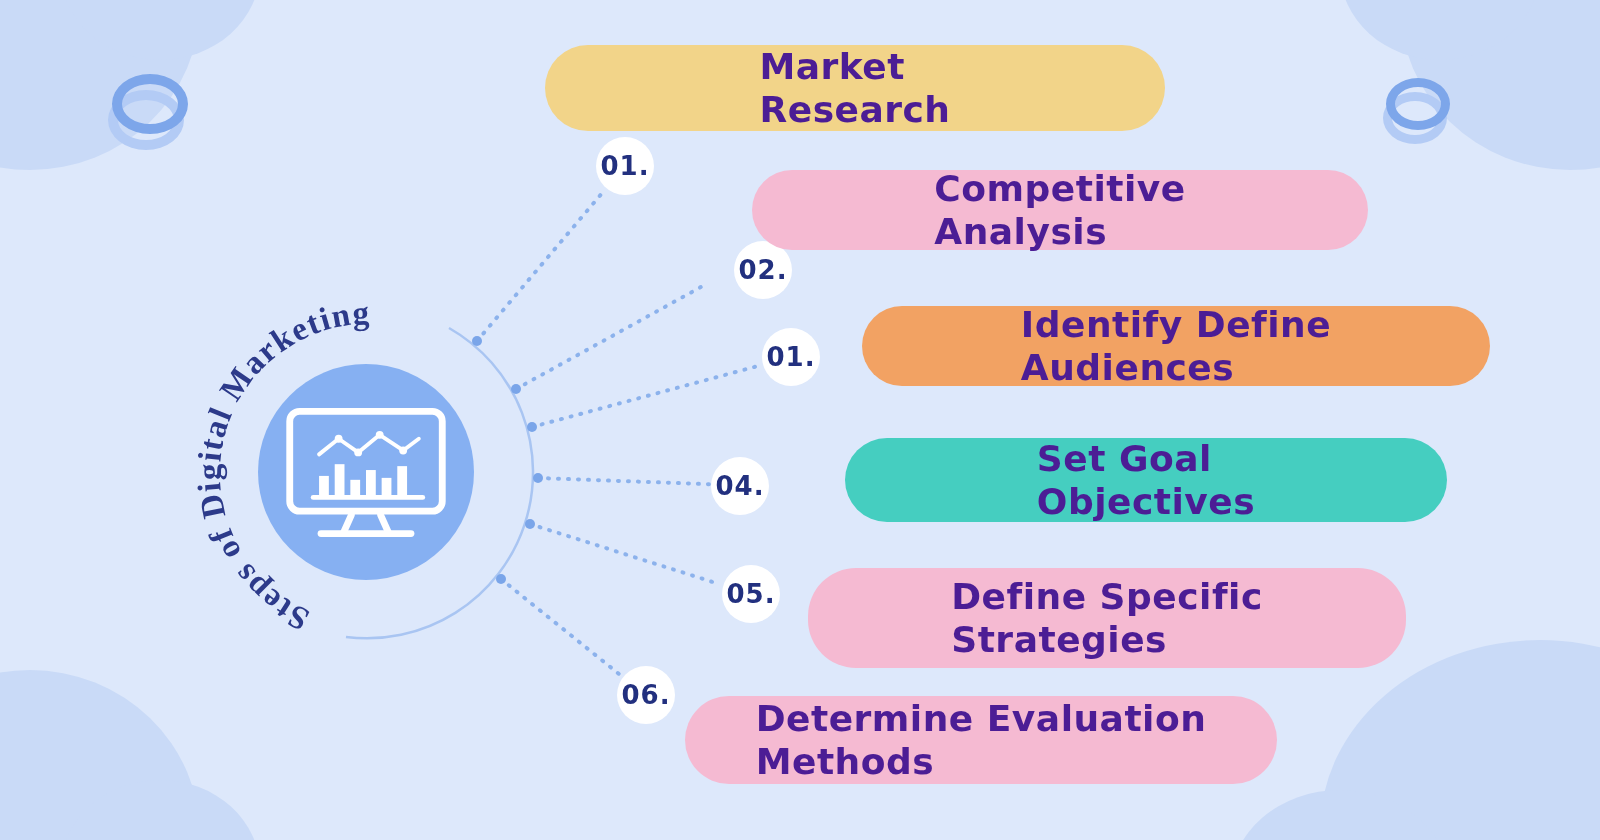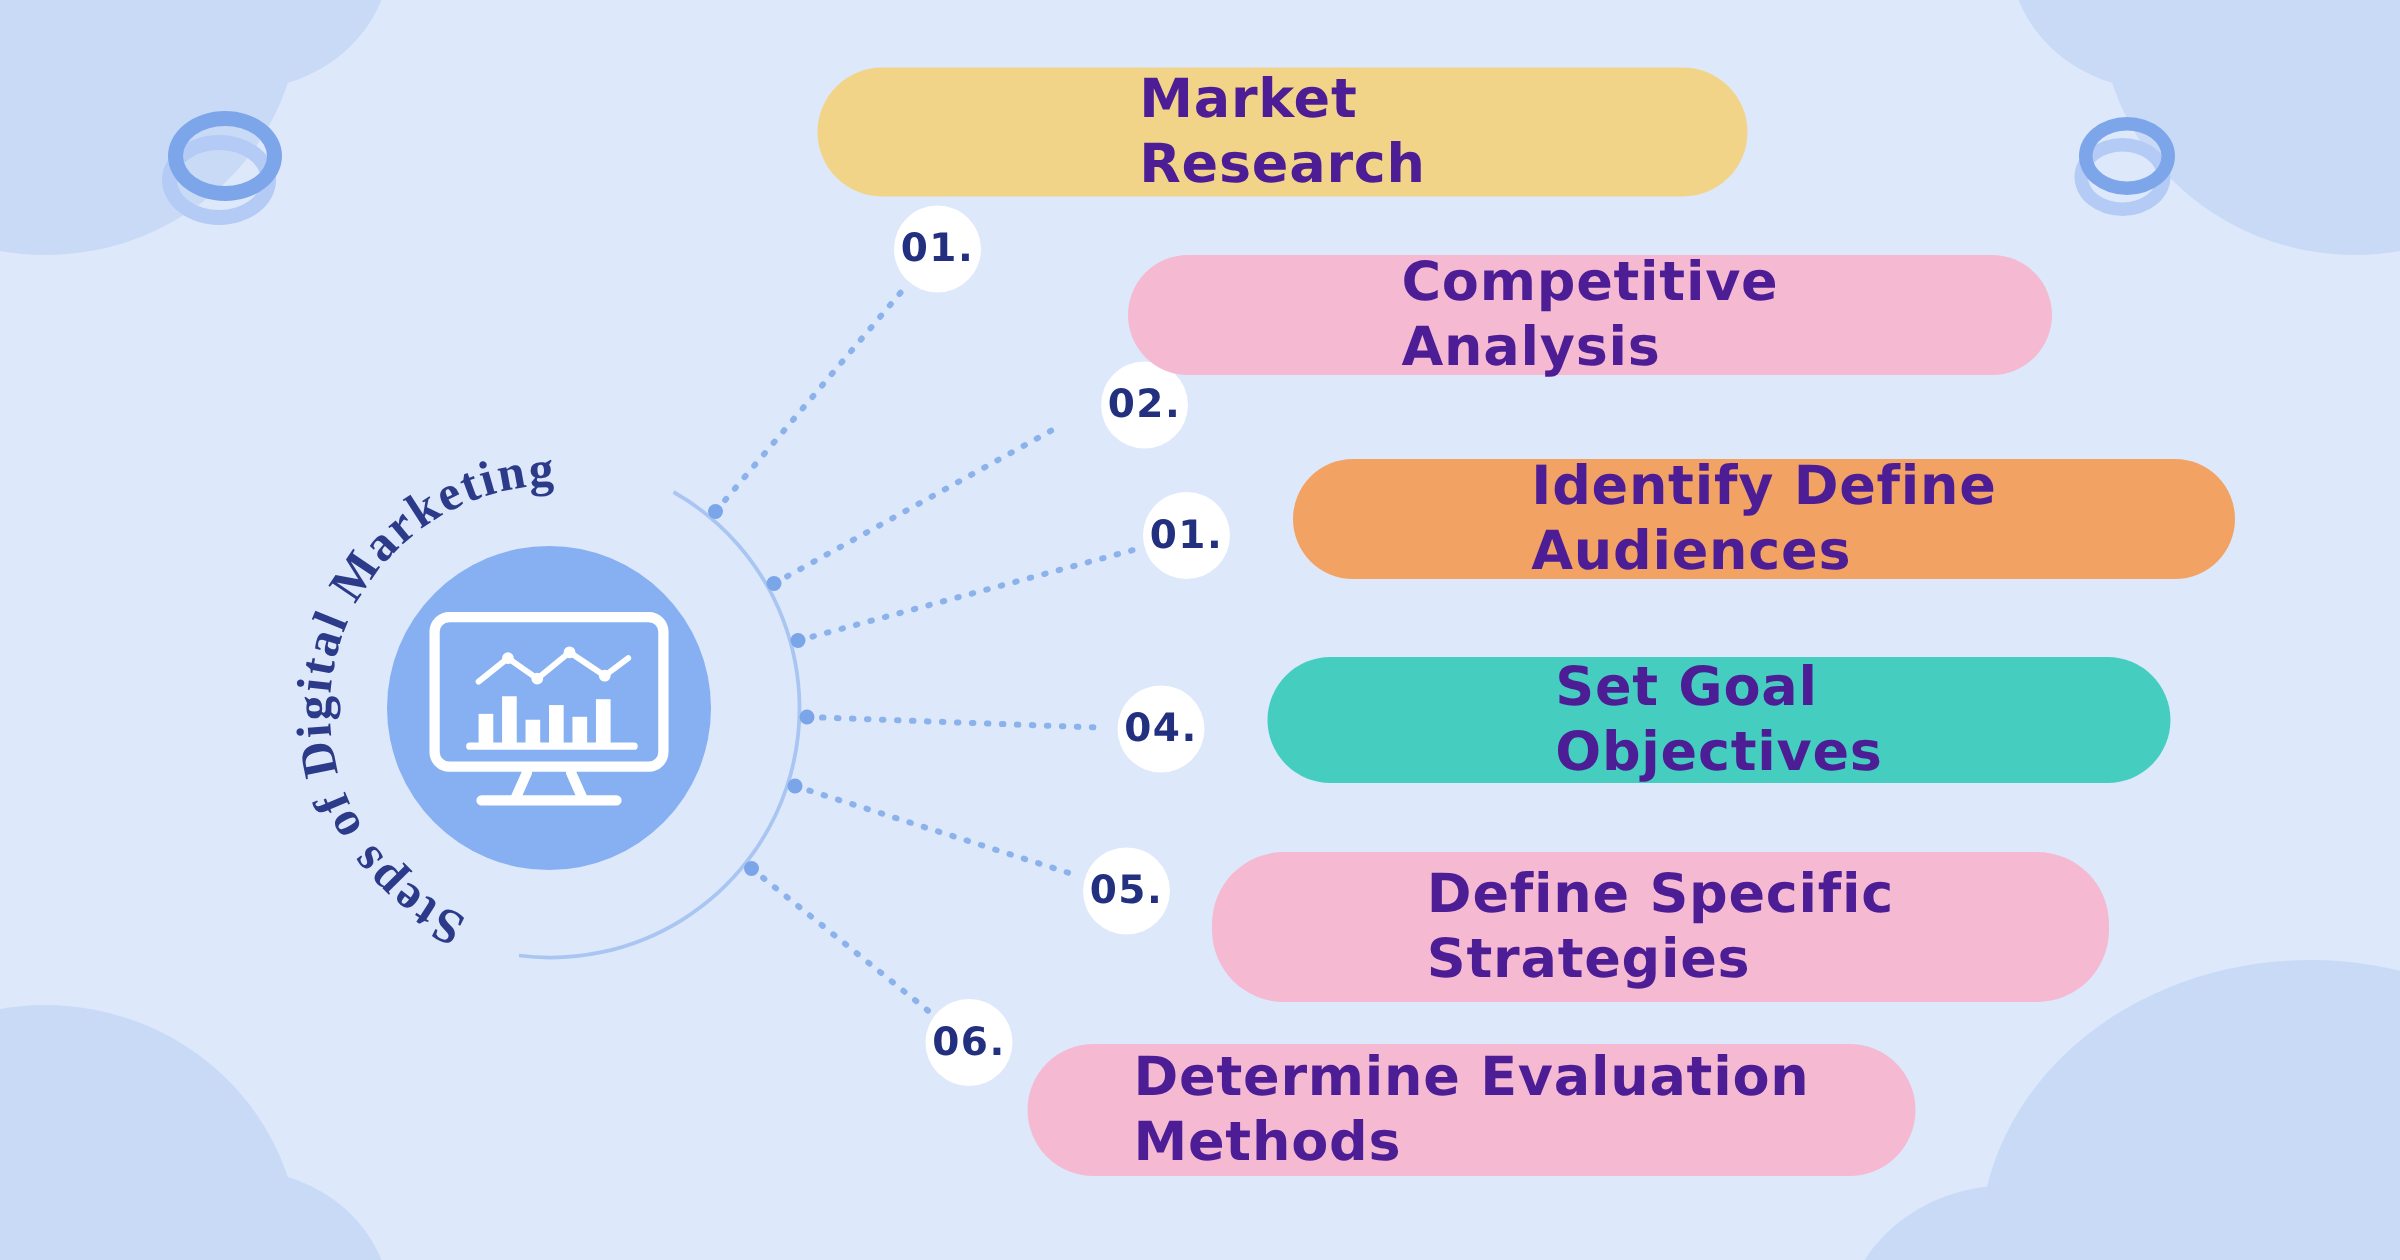--- a/index.html
+++ b/index.html
@@ -106,21 +106,21 @@
         <circle cx="-8" cy="-20" r="4"></circle>
         <circle cx="14" cy="-38" r="4"></circle>
         <circle cx="38" cy="-22" r="4"></circle>
       </g>
     </svg>
   </div>
 
   <div class="num" style="left:596px;top:137px;">01.</div>
   <div class="num" style="left:702px;top:241px;margin-left:32px;">02.</div>
   <div class="num" style="left:762px;top:328px;">01.</div>
-  <div class="num" style="left:745px;top:457px;">04.</div>
+  <div class="num" style="left:711px;top:457px;">04.</div>
   <div class="num" style="left:722px;top:565px;">05.</div>
   <div class="num" style="left:617px;top:666px;">06.</div>
 
   <div class="pill" style="left: 545px; top: 45px; width: 620px; height: 86px; background-color: rgb(242, 212, 137);">Market
 Research</div>
   <div class="pill" style="left: 752px; top: 170px; width: 616px; height: 80px; background-color: rgb(245, 186, 210);">Competitive
 Analysis</div>
   <div class="pill" style="left: 862px; top: 306px; width: 628px; height: 80px; background-color: rgb(242, 162, 99);">Identify Define
 Audiences</div>
   <div class="pill" style="left: 845px; top: 438px; width: 602px; height: 84px; background-color: rgb(69, 206, 192);">Set Goal

